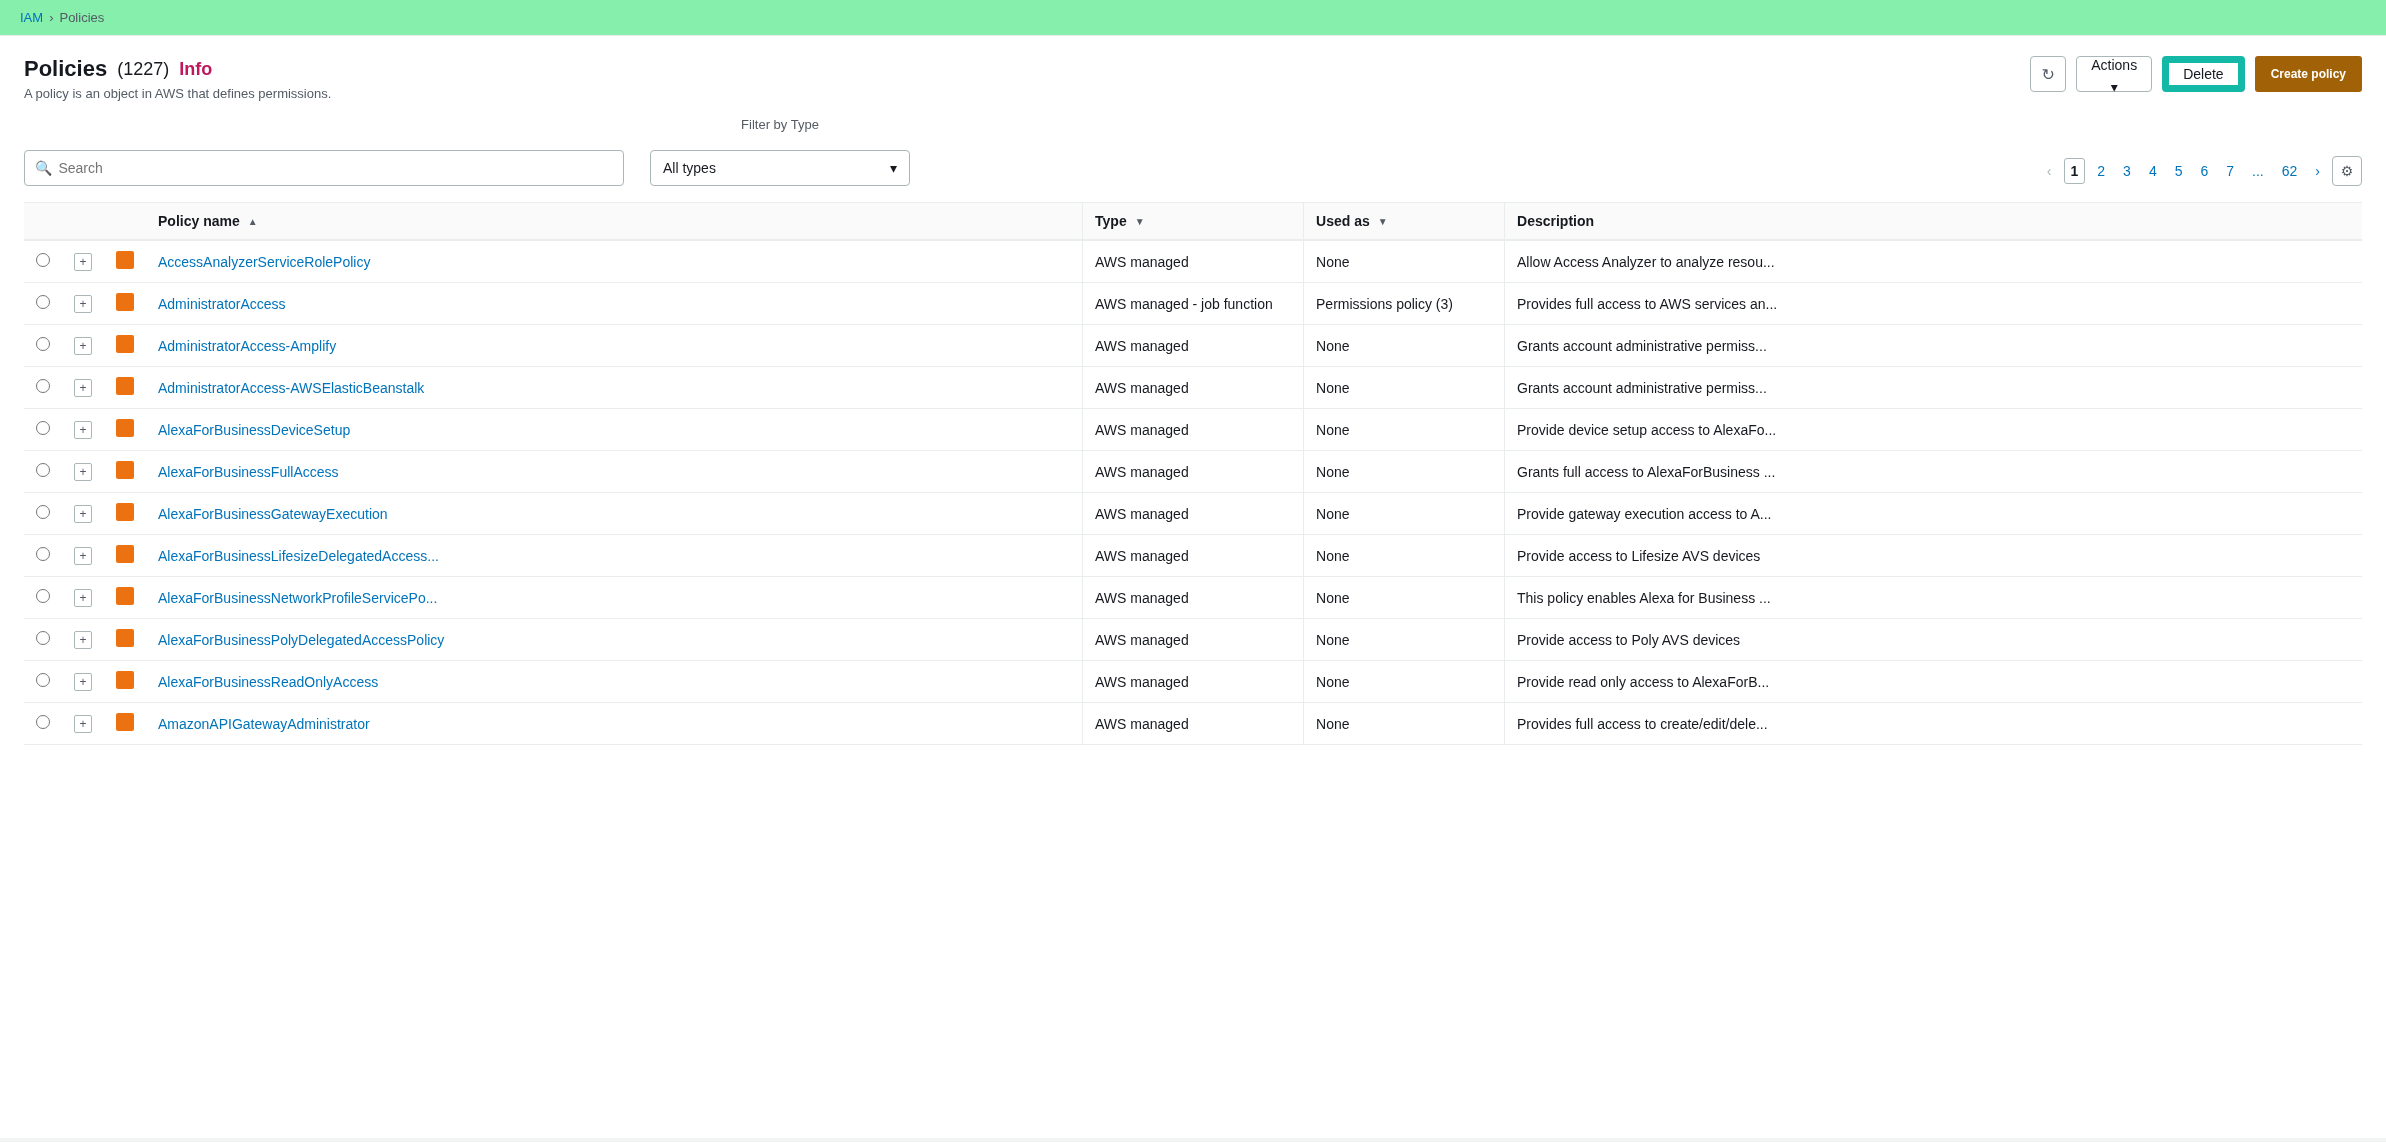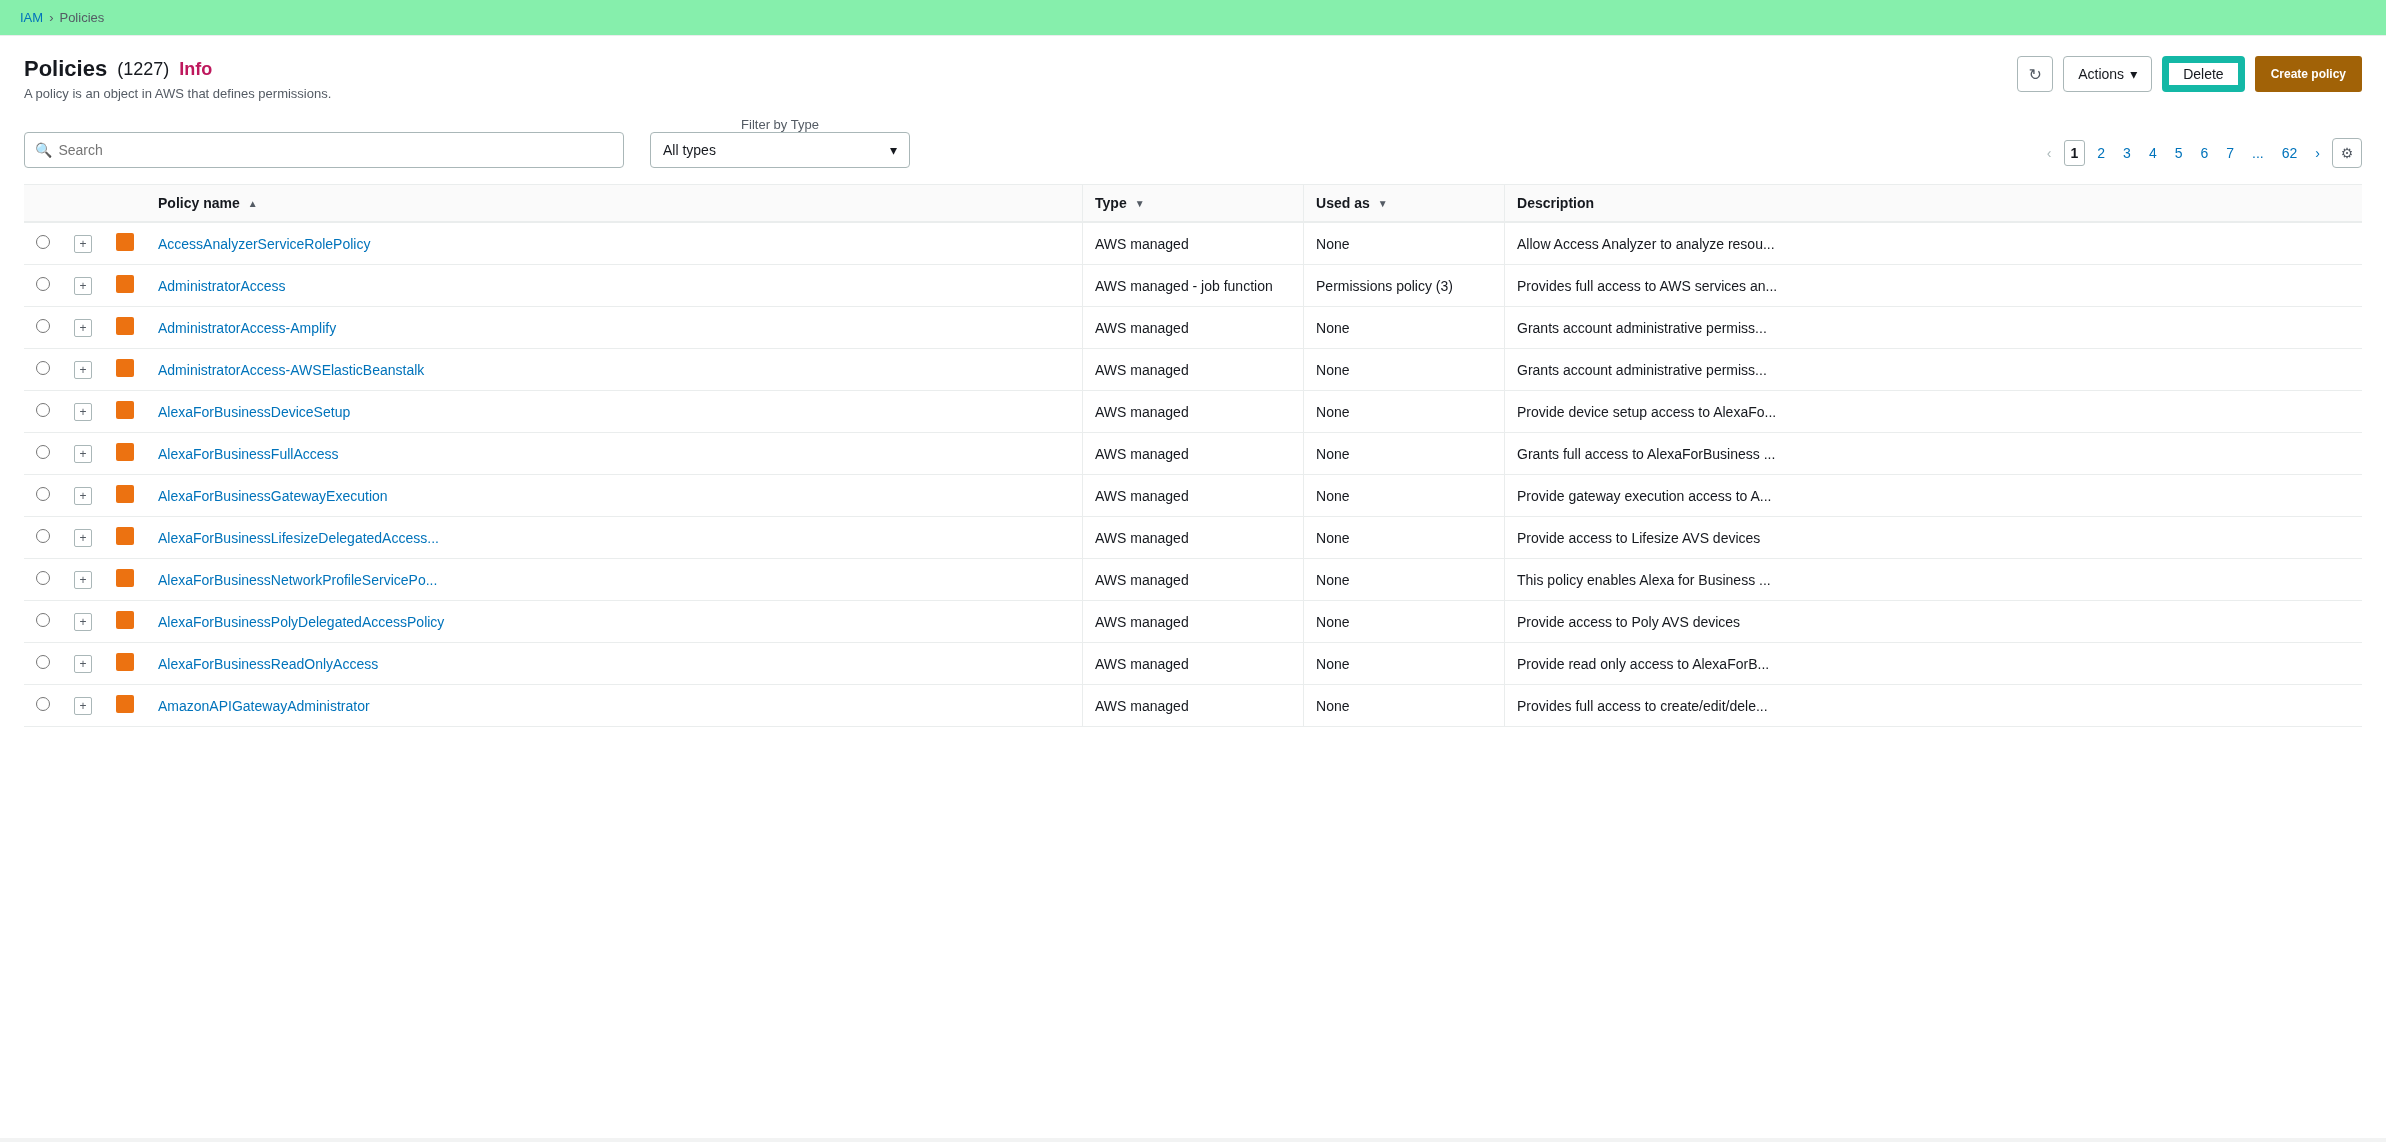--- a/index.html
+++ b/index.html
@@ -70,20 +70,21 @@
       padding: 0 14px;
       border: 1px solid #aab7b8;
       border-radius: 4px;
       background: #fff;
       cursor: pointer;
       display: flex;
       align-items: center;
       gap: 6px;
       font-size: 14px;
       color: #16191f;
+      flex-direction: column;
     }
     .btn-delete {
       height: 36px;
       padding: 0 14px;
       border: 7px solid #14b8a6;
       border-radius: 4px;
       background: #fff;
       cursor: pointer;
       font-size: 14px;
       color: #16191f;
@@ -142,20 +143,21 @@
       align-items: center;
       justify-content: space-between;
       border: 1px solid #aab7b8;
       border-radius: 4px;
       background: #fff;
       padding: 0 12px;
       height: 36px;
       width: 260px;
       cursor: pointer;
       font-size: 14px;
+      margin-top: 18px;
     }
 
     .pagination-area {
       display: flex;
       align-items: center;
       gap: 6px;
       margin-left: auto;
       font-size: 14px;
     }
     .pagination-area button {

